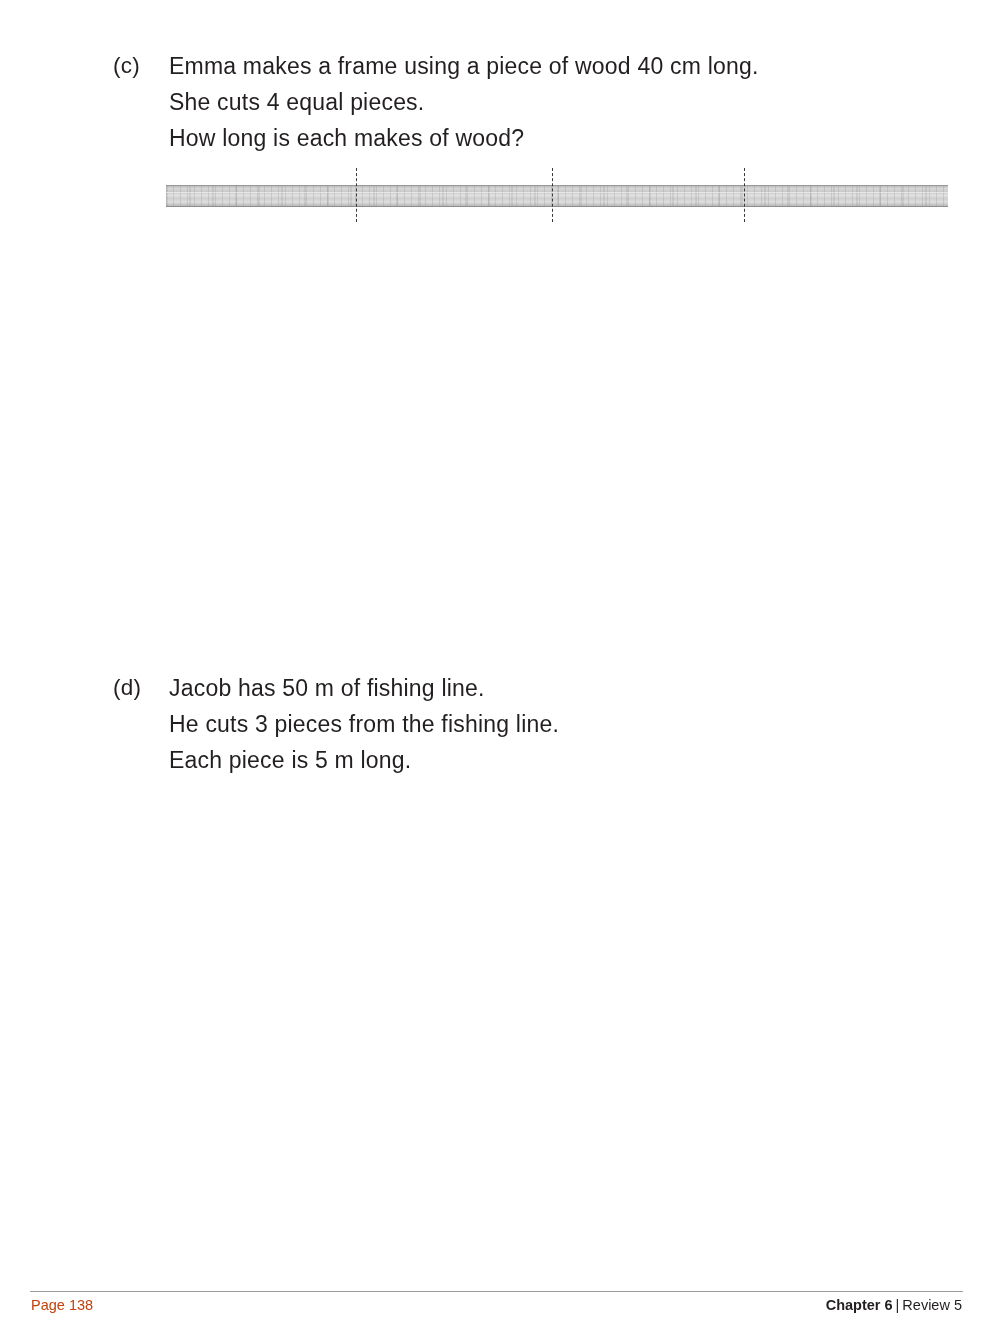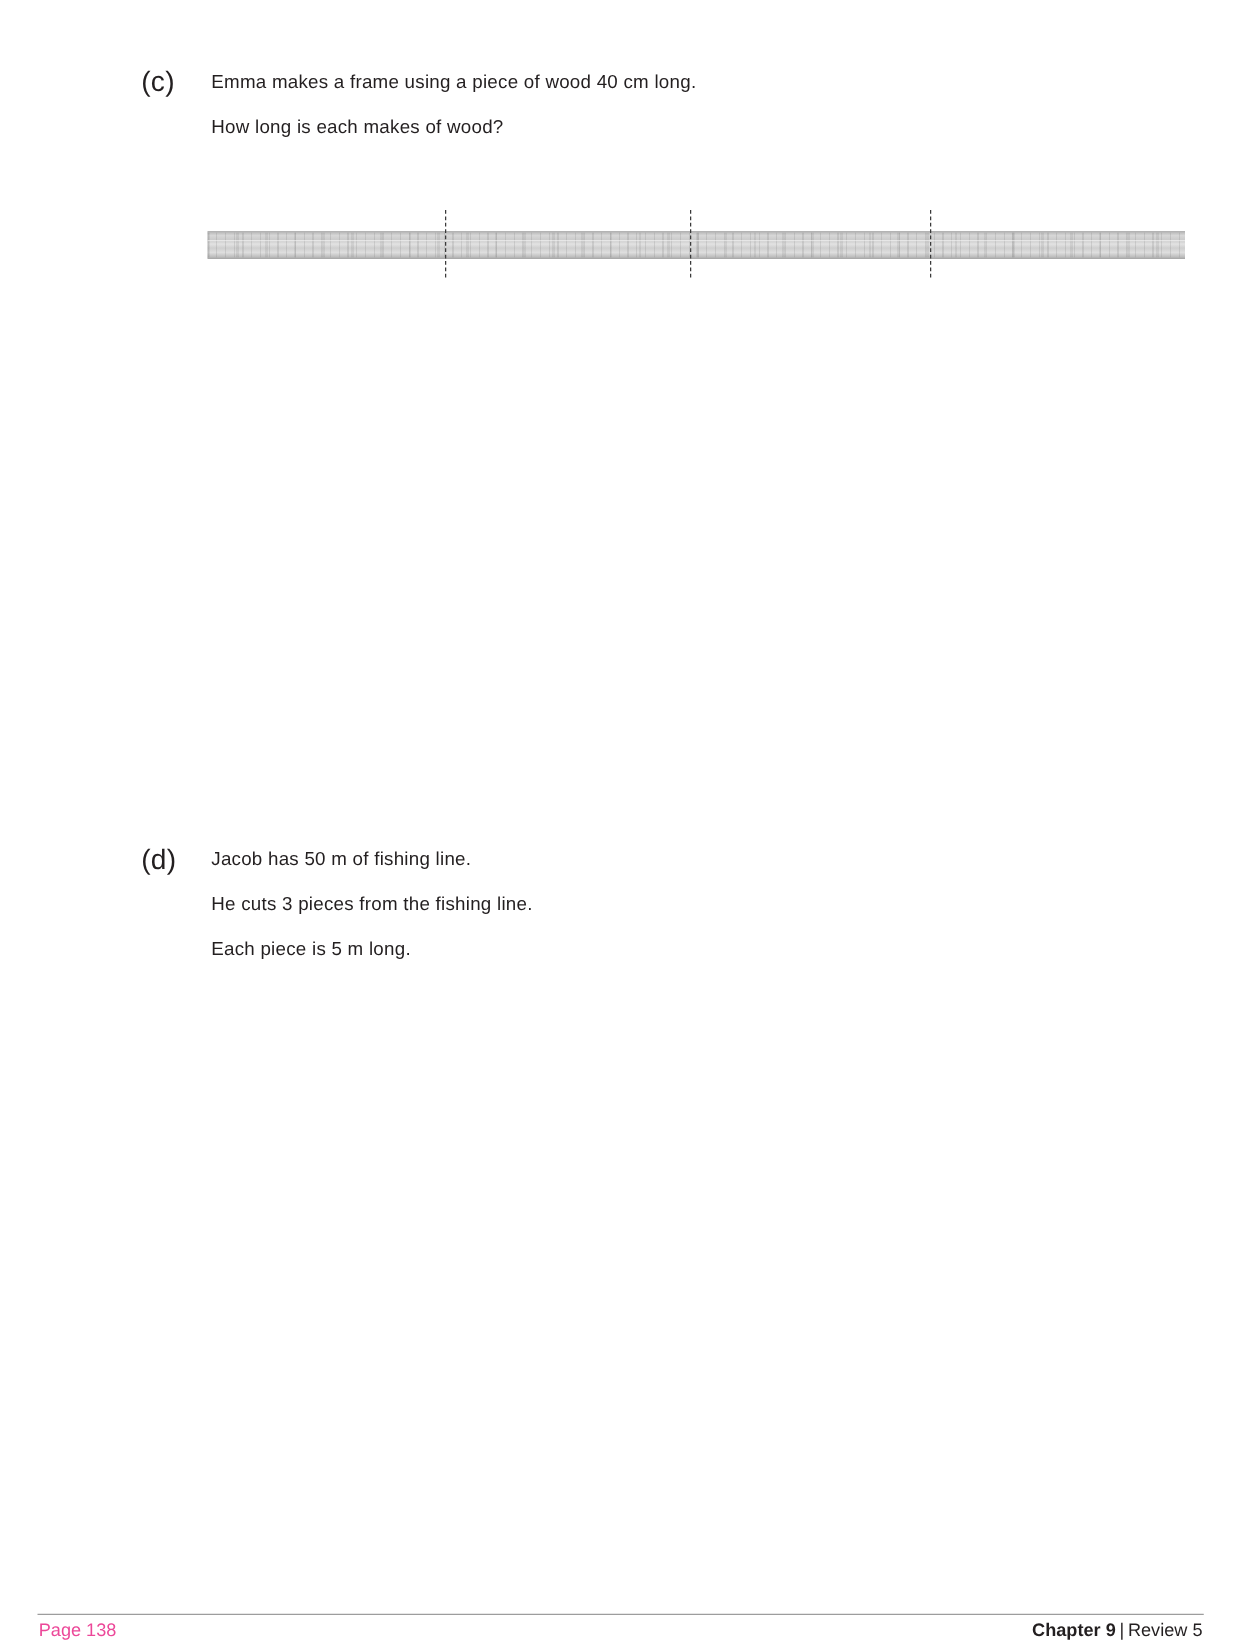--- a/index.html
+++ b/index.html
@@ -32,21 +32,21 @@
     flex: 0 0 56px;
     font-size: 22.5px;
     line-height: 36px;
     color: #231f20;
     letter-spacing: 0.2px;
   }
   .q-lines {
     flex: 1 1 auto;
   }
   .q-line {
-    font-size: 15px;
+    font-size: 23px;
     line-height: 36px;
     color: #231f20;
     white-space: nowrap;
     letter-spacing: 0.2px;
   }
 
   #question-c { left: 113px; top: 48px; width: 800px; }
   #question-d { left: 113px; top: 670px; width: 800px; }
 
   
@@ -110,21 +110,21 @@
     top: 1291px;
     width: 933px;
     height: 1px;
     background: #9d9d9d;
   }
   .footer-left {
     position: absolute;
     left: 31px;
     top: 1297px;
     font-size: 14.5px;
-    color: #ec4899;
+    color: #c2410c;
   }
   .footer-right {
     position: absolute;
     right: 31px;
     top: 1297px;
     font-size: 14.5px;
     color: #231f20;
     white-space: nowrap;
   }
   .footer-right .chapter {
@@ -137,20 +137,21 @@
 </style>
 </head>
 <body>
 
 <div class="page">
 
   <div class="question" id="question-c">
     <div class="q-label">(c)</div>
     <div class="q-lines">
       <div class="q-line">Emma makes a frame using a piece of wood 40 cm long.</div>
+      <div class="q-line">She cuts 4 equal pieces.</div>
       <div class="q-line">How long is each makes of wood?</div>
     </div>
   </div>
 
   <div class="figure-wood">
     <div class="plank"></div>
     <div class="cut-mark" style="left:190px;"></div>
     <div class="cut-mark" style="left:386px;"></div>
     <div class="cut-mark" style="left:578px;"></div>
   </div>
@@ -160,16 +161,16 @@
     <div class="q-lines">
       <div class="q-line">Jacob has 50 m of fishing line.</div>
       <div class="q-line">He cuts 3 pieces from the fishing line.</div>
       <div class="q-line">Each piece is 5 m long.</div>
     </div>
   </div>
 
   <div class="footer-rule"></div>
   <div class="footer-left">Page 138</div>
   <div class="footer-right">
-    <span class="chapter">Chapter 9</span><span class="sep">|</span><span>Review 5</span>
+    <span class="chapter">Chapter 6</span><span class="sep">|</span><span>Review 5</span>
   </div>
 
 </div>
 
 </body></html>

